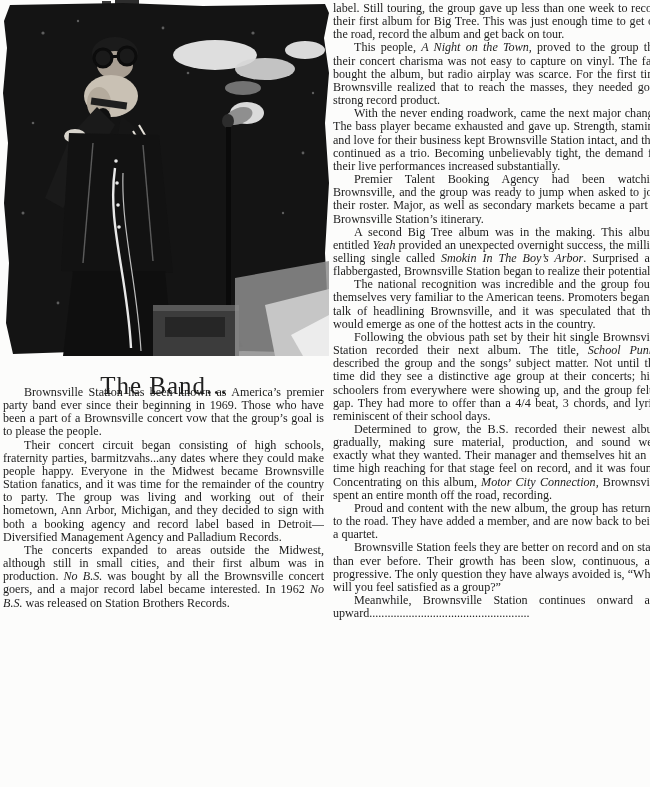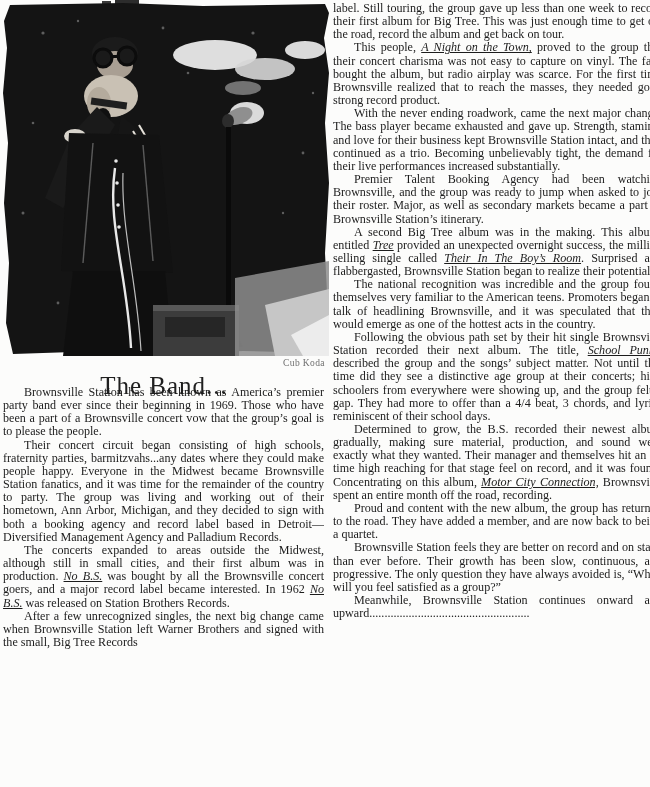--- a/index.html
+++ b/index.html
@@ -25,21 +25,21 @@
   .col{position:absolute;overflow:hidden;}
   .col-left{left:3px;top:386px;width:321px;height:386px;}
   .col-right{left:333px;top:2px;width:317px;height:785px;}
   
   .col-right p{width:329px;}
   .col-left p{width:321px;}
 
   p.para{margin:0;text-align:justify;text-indent:21px;
          font-size:12.1px;line-height:13.15px;color:#1c1c1c;}
   p.para.no-indent{text-indent:0;}
-  p.para em{font-style:italic;text-decoration:underline;}
+  p.para em{font-style:italic;}
 </style>
 </head>
 <body>
 
 <div class="page">
 
   <div class="top-fragment">
     <div class="m1"></div>
       <div class="m2"></div>
   </div>
@@ -114,36 +114,34 @@
 
       <rect x="150" y="302" width="86" height="51" fill="#3c3c3c"></rect>
       <rect x="150" y="302" width="86" height="6" fill="#585858"></rect>
       <rect x="162" y="314" width="60" height="20" fill="#262626"></rect>
       <polygon points="232,275 326,258 326,353 232,353" fill="#8d8d8d" opacity="0.85"></polygon>
       <polygon points="262,302 326,286 326,353 272,353" fill="#c6c6c6"></polygon>
       <polygon points="288,332 326,312 326,353 300,353" fill="#ececec"></polygon>
     </svg>
   </div>
 
-  <div class="caption">Cub Koda</div>
 
   <div class="heading">The Band...</div>
 
   <div class="col col-left">
       <p class="para"><span>Brownsville Station has been known as America’s premier party band ever since their beginning in 1969. Those who have been a part of a Brownsville concert vow that the group’s goal is to please the people.</span></p>
       <p class="para"><span>Their concert circuit began consisting of high schools, fraternity parties, barmitzvahs...any dates where they could make people happy. Everyone in the Midwest became Brownsville Station fanatics, and it was time for the remainder of the country to party. The group was living and working out of their hometown, Ann Arbor, Michigan, and they decided to sign with both a booking agency and record label based in Detroit—Diversified Management Agency and Palladium Records.</span></p>
       <p class="para"><span>The concerts expanded to areas outside the Midwest, although still in small cities, and their first album was in production. </span><em>No B.S.</em><span> was bought by all the Brownsville concert goers, and a major record label became interested. In 1962 </span><em>No B.S.</em><span> was released on Station Brothers Records.</span></p>
-      <p class="para"><span>After a few unrecognized singles, the next big change came when Brownsville Station left Warner Brothers and signed with the small, Big Tree Records</span></p>
     </div>
   <div class="col col-right">
       <p class="para no-indent"><span>label. Still touring, the group gave up less than one week to record their first album for Big Tree. This was just enough time to get off the road, record the album and get back on tour.</span></p>
       <p class="para"><span>This people, </span><em>A Night on the Town,</em><span> proved to the group that their concert charisma was not easy to capture on vinyl. The fans bought the album, but radio airplay was scarce. For the first time Brownsville realized that to reach the masses, they needed good strong record product.</span></p>
       <p class="para"><span>With the never ending roadwork, came the next major change. The bass player became exhausted and gave up. Strength, stamina, and love for their business kept Brownsville Station intact, and they continued as a trio. Becoming unbelievably tight, the demand for their live performances increased substantially.</span></p>
       <p class="para"><span>Premier Talent Booking Agency had been watching Brownsville, and the group was ready to jump when asked to join their roster. Major, as well as secondary markets became a part of Brownsville Station’s itinerary.</span></p>
-      <p class="para"><span>A second Big Tree album was in the making. This album, entitled </span><em>Tree</em><span> provided an unexpected overnight success, the million selling single called </span><em>Their In The Boy’s Room</em><span>. Surprised and flabbergasted, Brownsville Station began to realize their potential.</span></p>
+      <p class="para"><span>A second Big Tree album was in the making. This album, entitled </span><em>Yeah</em><span> provided an unexpected overnight success, the million selling single called </span><em>Smokin In The Boy’s Arbor</em><span>. Surprised and flabbergasted, Brownsville Station began to realize their potential.</span></p>
       <p class="para"><span>The national recognition was incredible and the group found themselves very familiar to the American teens. Promoters began to talk of headlining Brownsville, and it was speculated that they would emerge as one of the hottest acts in the country.</span></p>
       <p class="para"><span>Following the obvious path set by their hit single Brownsville Station recorded their next album. The title, </span><em>School Punks,</em><span> described the group and the songs’ subject matter. Not until this time did they see a distinctive age group at their concerts; high schoolers from everywhere were showing up, and the group felt a gap. They had more to offer than a 4/4 beat, 3 chords, and lyrics reminiscent of their school days.</span></p>
       <p class="para"><span>Determined to grow, the B.S. recorded their newest album gradually, making sure material, production, and sound were exactly what they wanted. Their manager and themselves hit an all time high reaching for that stage feel on record, and it was found! Concentrating on this album, </span><em>Motor City Connection,</em><span> Brownsville spent an entire month off the road, recording.</span></p>
       <p class="para"><span>Proud and content with the new album, the group has returned to the road. They have added a member, and are now back to being a quartet.</span></p>
       <p class="para"><span>Brownsville Station feels they are better on record and on stage than ever before. Their growth has been slow, continuous, and progressive. The only question they have always avoided is, “When will you feel satisfied as a group?”</span></p>
       <p class="para"><span>Meanwhile, Brownsville Station continues onward and upward.....................................................</span></p>
     </div>
 
 </div>
 

